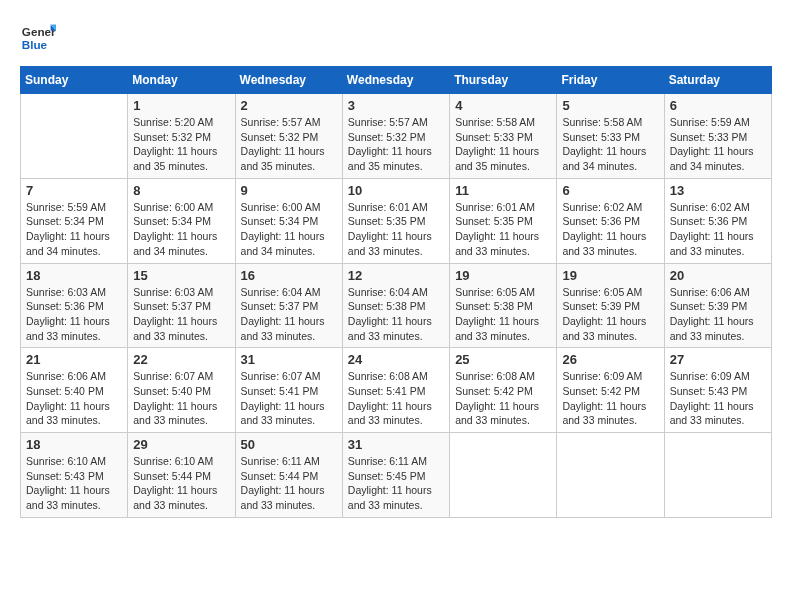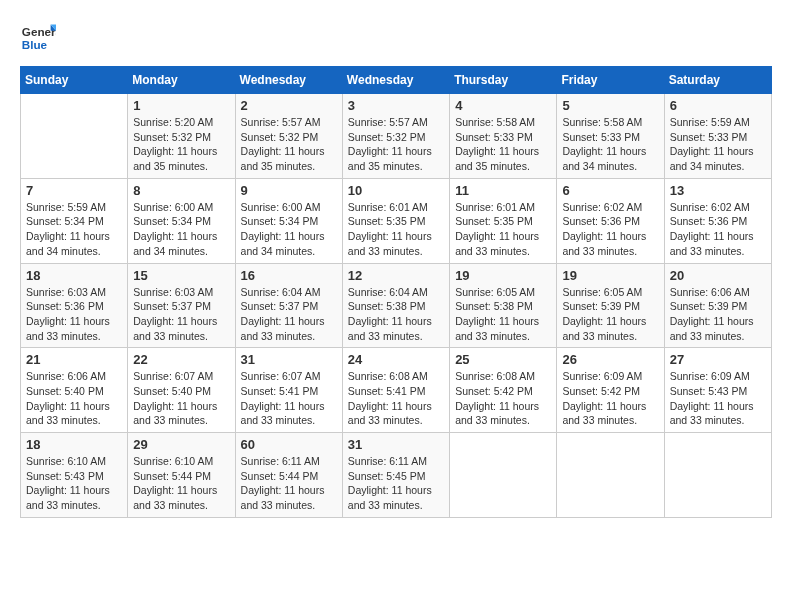--- a/index.html
+++ b/index.html
@@ -345,21 +345,21 @@
         </td>
         <td>
           <span class="day-number">29</span>
 <div class="day-info">
   <span>Sunrise: 6:10 AM</span><br>
   <span>Sunset: 5:44 PM</span><br>
   <span>Daylight: 11 hours and 33 minutes.</span>
 </div>
         </td>
         <td>
-          <span class="day-number">60</span>
+          <span class="day-number">50</span>
 <div class="day-info">
   <span>Sunrise: 6:11 AM</span><br>
   <span>Sunset: 5:44 PM</span><br>
   <span>Daylight: 11 hours and 33 minutes.</span>
 </div>
         </td>
         <td>
           <span class="day-number">31</span>
 <div class="day-info">
   <span>Sunrise: 6:11 AM</span><br>

